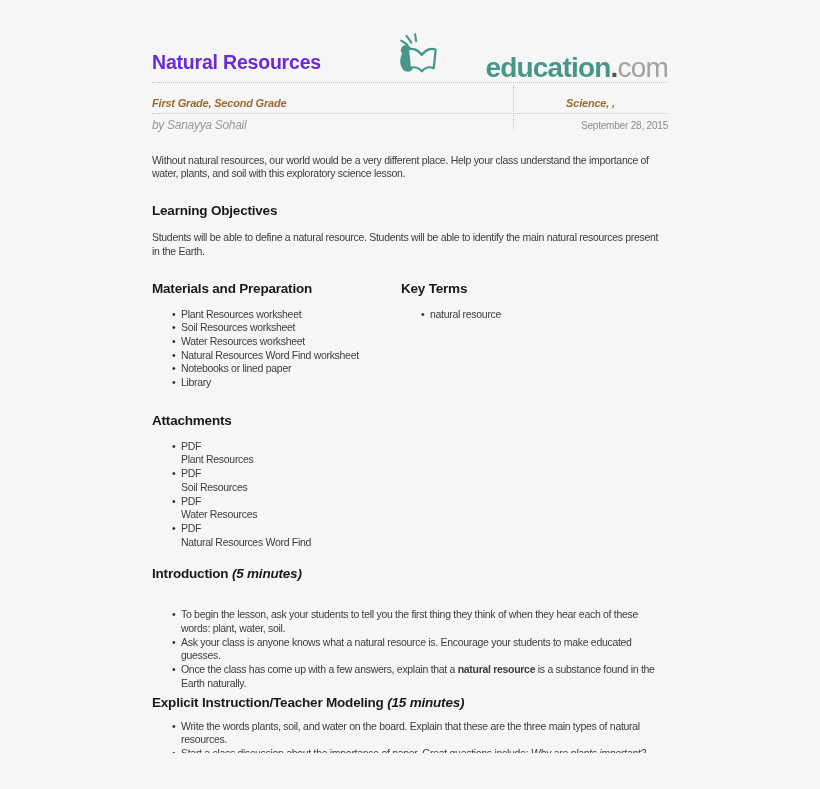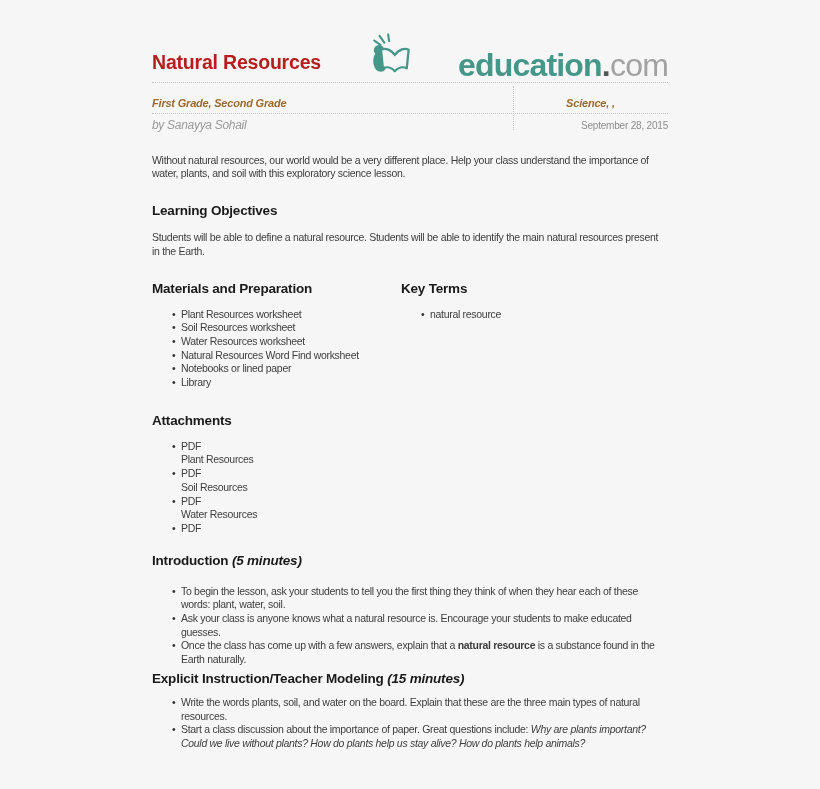--- a/index.html
+++ b/index.html
@@ -6,24 +6,24 @@
   body {
     width:820px; height:789px; background:#f5f6f5;
     font-family:"Liberation Sans", sans-serif;
   }
   .page { position:relative; width:820px; height:789px; overflow:hidden; background:#f5f6f5; }
   .content {
     position:absolute; left:152px; top:0; width:516px; height:753px; overflow:hidden;
     color:#3d3d3d; font-size:10.5px; letter-spacing:-0.3px; line-height:13.7px;
   }
   .header-row { display:flex; justify-content:space-between; align-items:flex-end; padding-top:33px; }
-  h1.doc-title { margin:0 0 7px 0; font-size:19.5px; font-weight:bold; color:#b91c1c; letter-spacing:-0.2px; line-height:1.05; }
+  h1.doc-title { margin:0 0 7px 0; font-size:19.5px; font-weight:bold; color:#6d28d9; letter-spacing:-0.2px; line-height:1.05; }
   .logo { display:flex; align-items:flex-end; cursor:pointer; }
   .logo svg { margin:0 1px 1px 0; }
-  .logo-text { font-size:32px; line-height:0.9; letter-spacing:-0.8px; font-weight:600; color:#45978a; white-space:nowrap;margin-left:44px; }
+  .logo-text { font-size:28px; line-height:0.9; letter-spacing:-0.8px; font-weight:600; color:#45978a; white-space:nowrap;margin-left:44px; }
   .logo-dot { color:#555555; font-weight:700; }
   .logo-gray { color:#a2a2a2; font-weight:500; }
   .dotted { border:0; border-top:1px dotted #c4c4c4; margin:2px 0 0 0; height:0; }
   .meta { position:relative; }
   .meta-divider { position:absolute; left:361px; top:3px; height:44px; width:0; border-left:1px dotted #c4c4c4; }
   .meta-row1 { display:flex; height:28px; align-items:flex-end; }
   .meta-row1 .cell-left { width:361px; }
   .grades, .subject-text { font-size:11px; font-weight:bold; font-style:italic; color:#9c6a2e; letter-spacing:-0.2px; }
   .cell-right { flex:1; text-align:center; }
   .meta-row2 { display:flex; height:24px; align-items:center; }
@@ -35,21 +35,21 @@
   .h2-objectives { margin-top:22px; }
   p.body-text { margin:13px 0 0 0; }
   .two-col { display:grid; grid-template-columns:249px 1fr; margin-top:22px; }
   ul.doc-list { margin:12px 0 0 0; padding:0 0 0 29px; list-style:none; }
   ul.doc-list li { position:relative; }
   ul.doc-list li::before { content:"\2022"; position:absolute; left:-9px; top:0; color:#2e2e2e; }
   .h2-attachments { margin-top:23px; }
   .att-name { cursor:pointer; }
   .h2-introduction { margin-top:17px; }
   .h2-explicit { margin-top:4px; }
-  ul.steps { margin-top:17px; }
+  ul.steps { margin-top:27px; }
   ul.last { margin-top:10px; }
 </style>
 </head>
 <body>
 
 <div class="page">
   <div class="content">
 
     <div class="header-row">
       <h1 class="doc-title">Natural Resources</h1>
@@ -119,20 +119,21 @@
       <li>
         <span class="att-type">PDF</span>
         <div class="att-name">Soil Resources</div>
       </li>
       <li>
         <span class="att-type">PDF</span>
         <div class="att-name">Water Resources</div>
       </li>
       <li>
         <span class="att-type">PDF</span>
+        <div class="att-name">Natural Resources Word Find</div>
       </li>
     </ul>
 
     <h2 class="h2-introduction"><span>Introduction</span> <span class="duration">(5 minutes)</span></h2>
     <ul class="doc-list steps">
       <li><span>To begin the lesson, ask your students to tell you the first thing they think of when they hear each of these words: plant, water, soil.</span></li>
       <li><span>Ask your class is anyone knows what a natural resource is. Encourage your students to make educated guesses.</span></li>
       <li><span>Once the class has come up with a few answers, explain that a </span><span style="font-weight: bold;">natural resource</span><span> is a substance found in the Earth naturally.</span></li>
     </ul>
 

